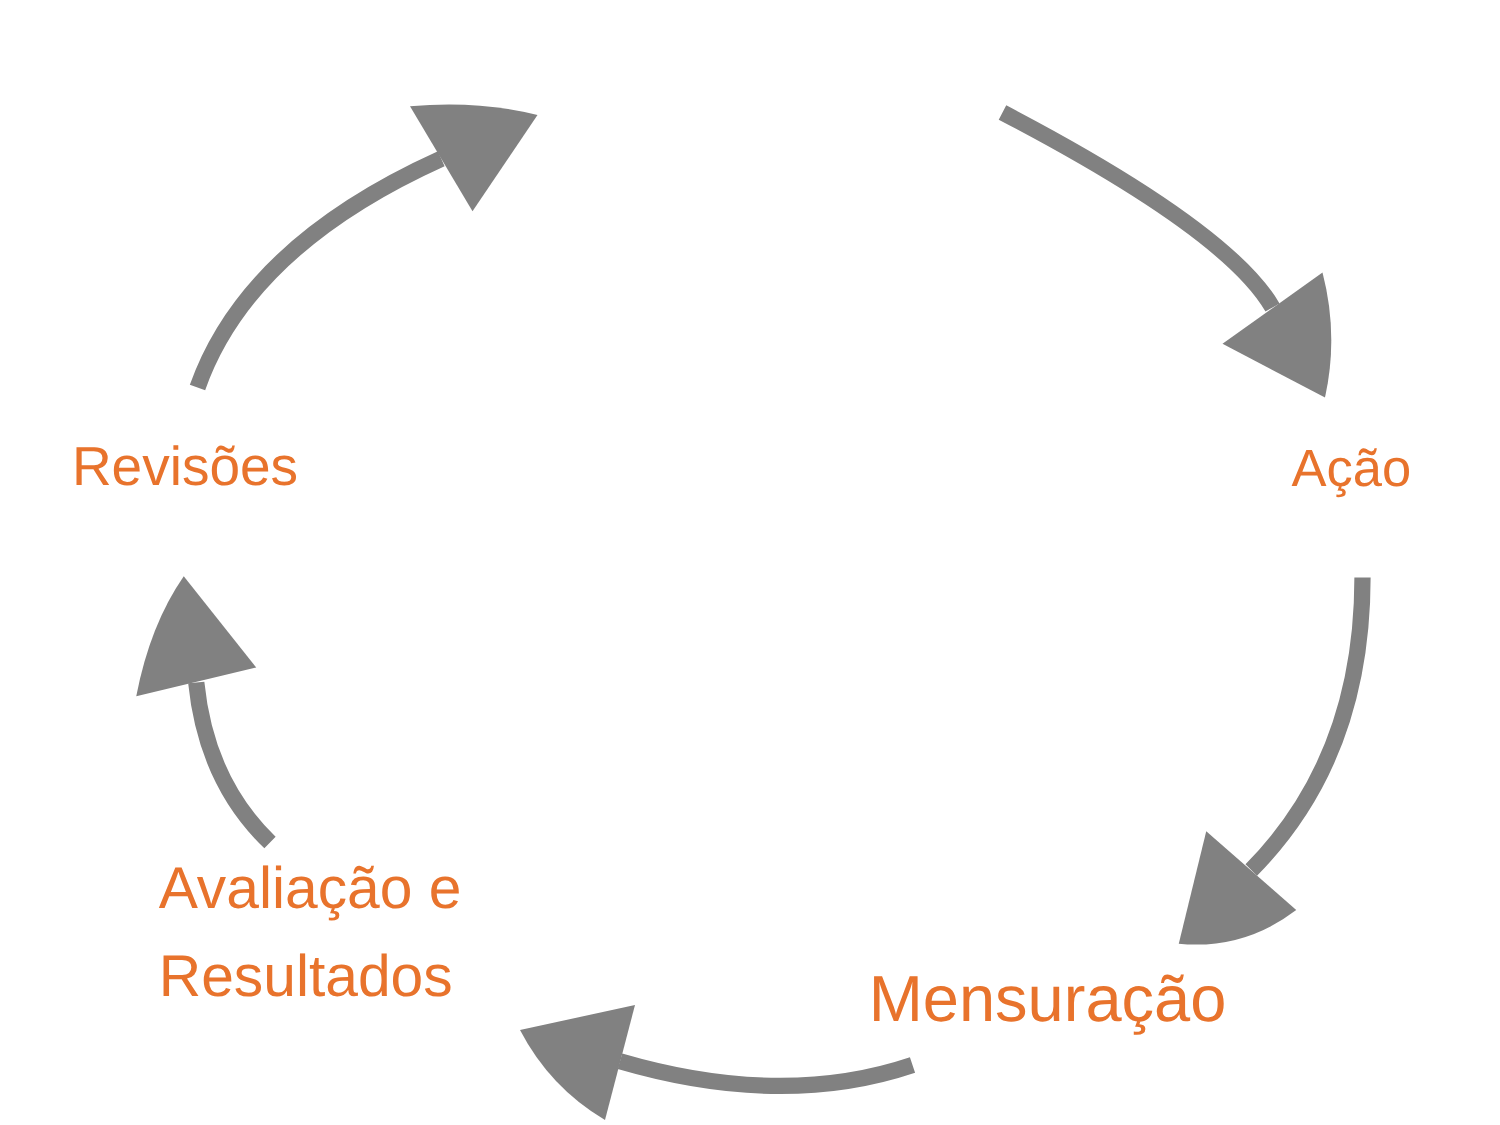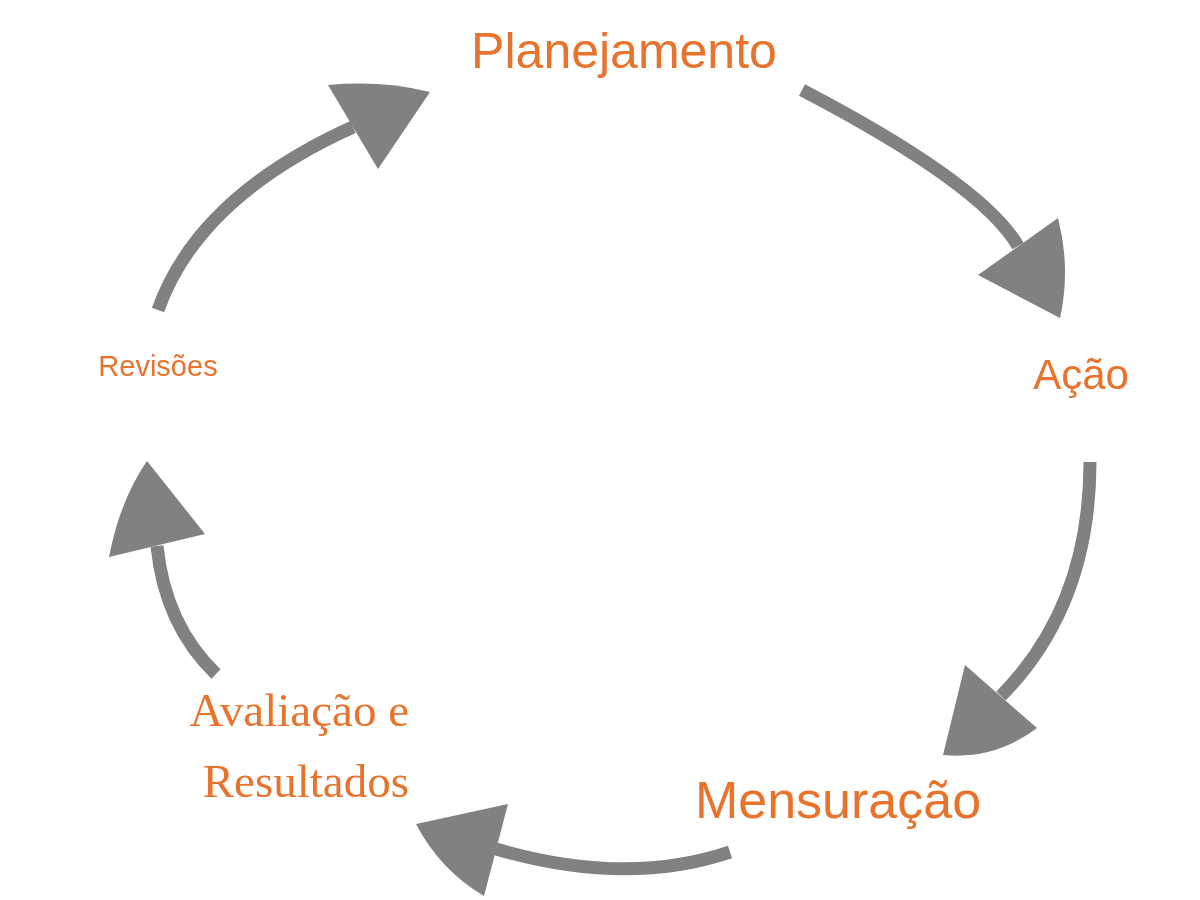--- a/index.html
+++ b/index.html
@@ -19,23 +19,23 @@
     white-space:nowrap;
     line-height:1;
     font-family:"Liberation Sans","DejaVu Sans",sans-serif;
   }
   .lbl-planejamento{left:624px;top:26px;font-size:50px;transform:translateX(-50%);}
   .lbl-acao{left:1081px;top:354px;font-size:42px;transform:translateX(-50%);}
   .lbl-mensuracao{left:838px;top:774px;font-size:52px;transform:translateX(-50%);}
   .lbl-avaliacao{
     left:127px;top:675px;width:282px;
     font-size:47px;line-height:1.5;
-    white-space:normal;text-align:right;font-family:Liberation Serif, serif;
+    white-space:normal;text-align:left;
   }
-  .lbl-revisoes{left:158px;top:352px;font-size:29px;transform:translateX(-50%);}
+  .lbl-revisoes{left:148px;top:352px;font-size:44px;transform:translateX(-50%);}
 </style>
 </head>
 <body>
 
 <div class="stage" style="--accent: #E8732C; --arrow: #818181; --bg: #FFFFFF;">
 
   <svg class="arrows-svg" viewBox="0 0 1200 900" aria-hidden="true">
 
     <g>
       <path class="tail" d="M 802 90 Q 982 184 1018 246"></path>
@@ -56,21 +56,20 @@
       <path class="tail" d="M 216 674 Q 165 625 157 546"></path>
       <path class="head" d="M 205 534 L 109 557 Q 120 500 147 461 Z"></path>
     </g>
 
     <g>
       <path class="tail" d="M 158 310 Q 198 197 353 127"></path>
       <path class="head" d="M 328 85 Q 382 80 430 92 L 378 169 Z"></path>
     </g>
   </svg>
 
-  <div class="cycle-label lbl-planejamento">Planejamento</div>
 
   <div class="cycle-label lbl-acao">Ação</div>
 
   <div class="cycle-label lbl-mensuracao">Mensuração</div>
 
   <div class="cycle-label lbl-avaliacao">Avaliação e Resultados</div>
 
   <div class="cycle-label lbl-revisoes">Revisões</div>
 
 </div>

